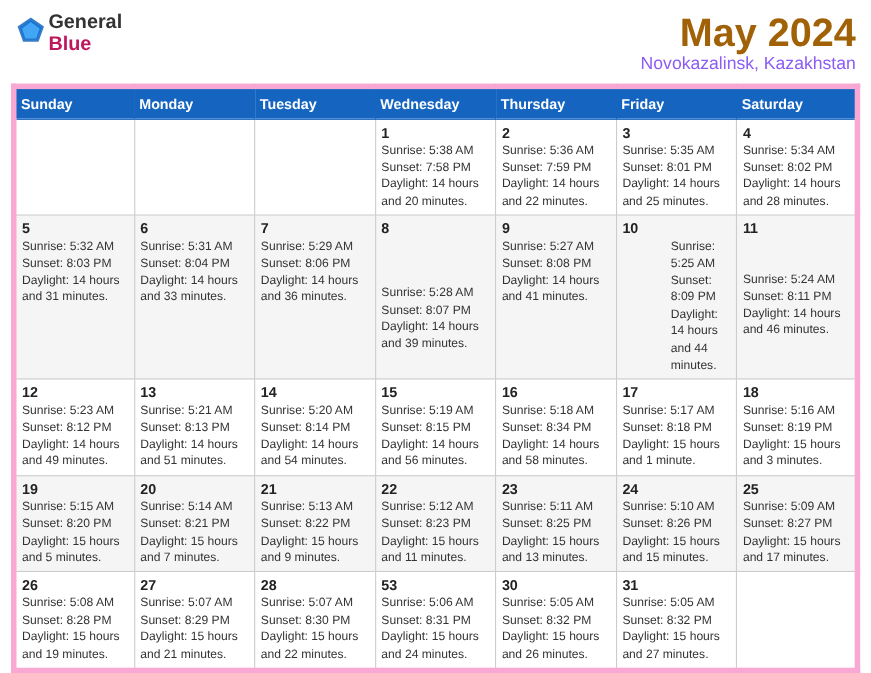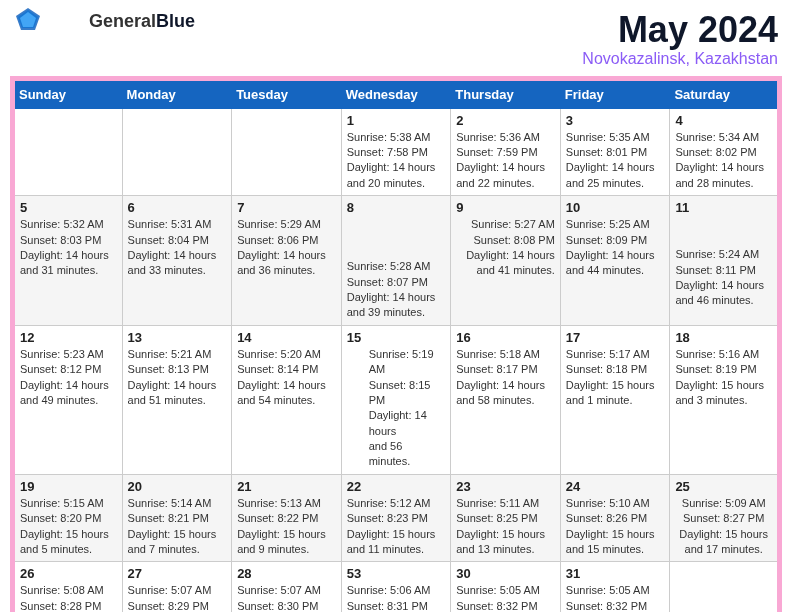--- a/index.html
+++ b/index.html
@@ -17,47 +17,46 @@
       margin-bottom: 8px;
       padding: 0 4px;
     }
     .logo {
       display: flex;
       align-items: center;
       gap: 0;
     }
     .logo-text {
       display: flex;
-      flex-direction: row;
+      flex-direction: column;
       line-height: 1.1;
-      margin-left: 45px;
     }
     .logo-general {
       font-size: 18px;
       font-weight: bold;
       color: #333;
     }
     .logo-blue {
       font-size: 18px;
       font-weight: bold;
-      color: #0f172a;
+      color: #be185d;
     }
     .logo-icon {
       width: 28px;
       height: 28px;
       margin-right: 2px;
       margin-top: -4px;
     }
     .title-block {
       text-align: right;
     }
     .month-year {
       font-size: 36px;
       font-weight: bold;
-      color: #0f172a;
+      color: #a16207;
       line-height: 1.1;
     }
     .location {
       font-size: 16px;
       color: #8b5cf6;
     }
     .calendar {
       width: 100%;
       border-collapse: collapse;
       border: 5px solid #f9a8d4;
@@ -191,28 +190,28 @@
         </td>
         <td>
           <span class="day-num">8</span>
           <div class="day-info" style="white-space: pre-line; margin-top: 44px;">Sunrise: 5:28 AM
 Sunset: 8:07 PM
 Daylight: 14 hours
 and 39 minutes.</div>
         </td>
         <td>
           <span class="day-num">9</span>
-          <div class="day-info" style="white-space: pre-line; text-align: right;">Sunrise: 5:27 AM
+          <div class="day-info" style="white-space: pre-line;">Sunrise: 5:27 AM
 Sunset: 8:08 PM
 Daylight: 14 hours
 and 41 minutes.</div>
         </td>
         <td>
           <span class="day-num">10</span>
-          <div class="day-info" style="white-space: pre-line;">Sunrise: 5:25 AM
+          <div class="day-info" style="white-space: pre-line; margin-left: 44px;">Sunrise: 5:25 AM
 Sunset: 8:09 PM
 Daylight: 14 hours
 and 44 minutes.</div>
         </td>
         <td>
           <span class="day-num">11</span>
           <div class="day-info" style="white-space: pre-line; margin-top: 32px;">Sunrise: 5:24 AM
 Sunset: 8:11 PM
 Daylight: 14 hours
 and 46 minutes.</div>
@@ -235,29 +234,29 @@
         </td>
         <td>
           <span class="day-num">14</span>
           <div class="day-info" style="white-space: pre-line;">Sunrise: 5:20 AM
 Sunset: 8:14 PM
 Daylight: 14 hours
 and 54 minutes.</div>
         </td>
         <td>
           <span class="day-num">15</span>
-          <div class="day-info" style="white-space: pre-line; margin-left: 22px;">Sunrise: 5:19 AM
+          <div class="day-info" style="white-space: pre-line;">Sunrise: 5:19 AM
 Sunset: 8:15 PM
 Daylight: 14 hours
 and 56 minutes.</div>
         </td>
         <td>
           <span class="day-num">16</span>
           <div class="day-info" style="white-space: pre-line;">Sunrise: 5:18 AM
-Sunset: 8:17 PM
+Sunset: 8:34 PM
 Daylight: 14 hours
 and 58 minutes.</div>
         </td>
         <td>
           <span class="day-num">17</span>
           <div class="day-info" style="white-space: pre-line;">Sunrise: 5:17 AM
 Sunset: 8:18 PM
 Daylight: 15 hours
 and 1 minute.</div>
         </td>
@@ -307,21 +306,21 @@
         </td>
         <td>
           <span class="day-num">24</span>
           <div class="day-info" style="white-space: pre-line;">Sunrise: 5:10 AM
 Sunset: 8:26 PM
 Daylight: 15 hours
 and 15 minutes.</div>
         </td>
         <td>
           <span class="day-num">25</span>
-          <div class="day-info" style="white-space: pre-line; text-align: center;">Sunrise: 5:09 AM
+          <div class="day-info" style="white-space: pre-line;">Sunrise: 5:09 AM
 Sunset: 8:27 PM
 Daylight: 15 hours
 and 17 minutes.</div>
         </td>
       </tr>
       <tr>
         <td>
           <span class="day-num">26</span>
           <div class="day-info" style="white-space: pre-line;">Sunrise: 5:08 AM
 Sunset: 8:28 PM

